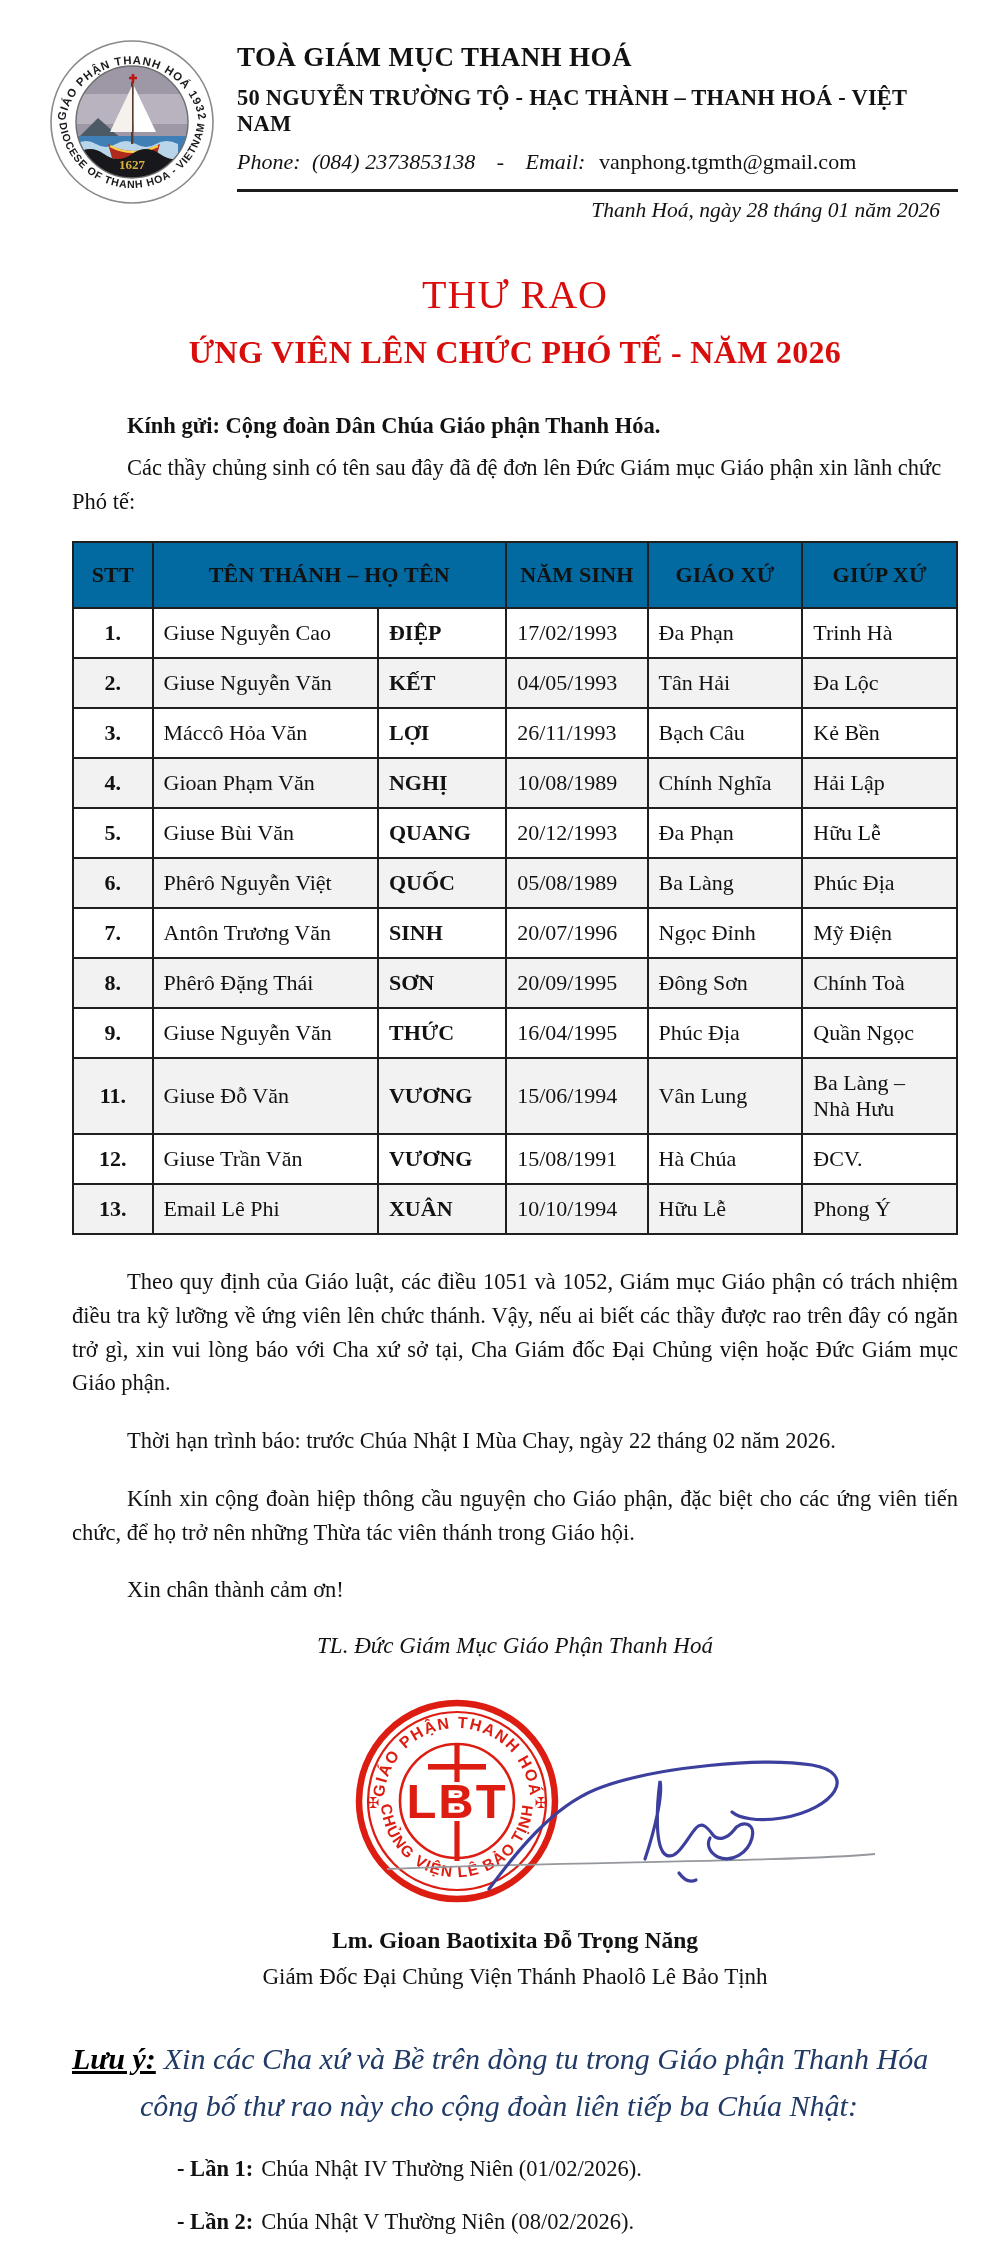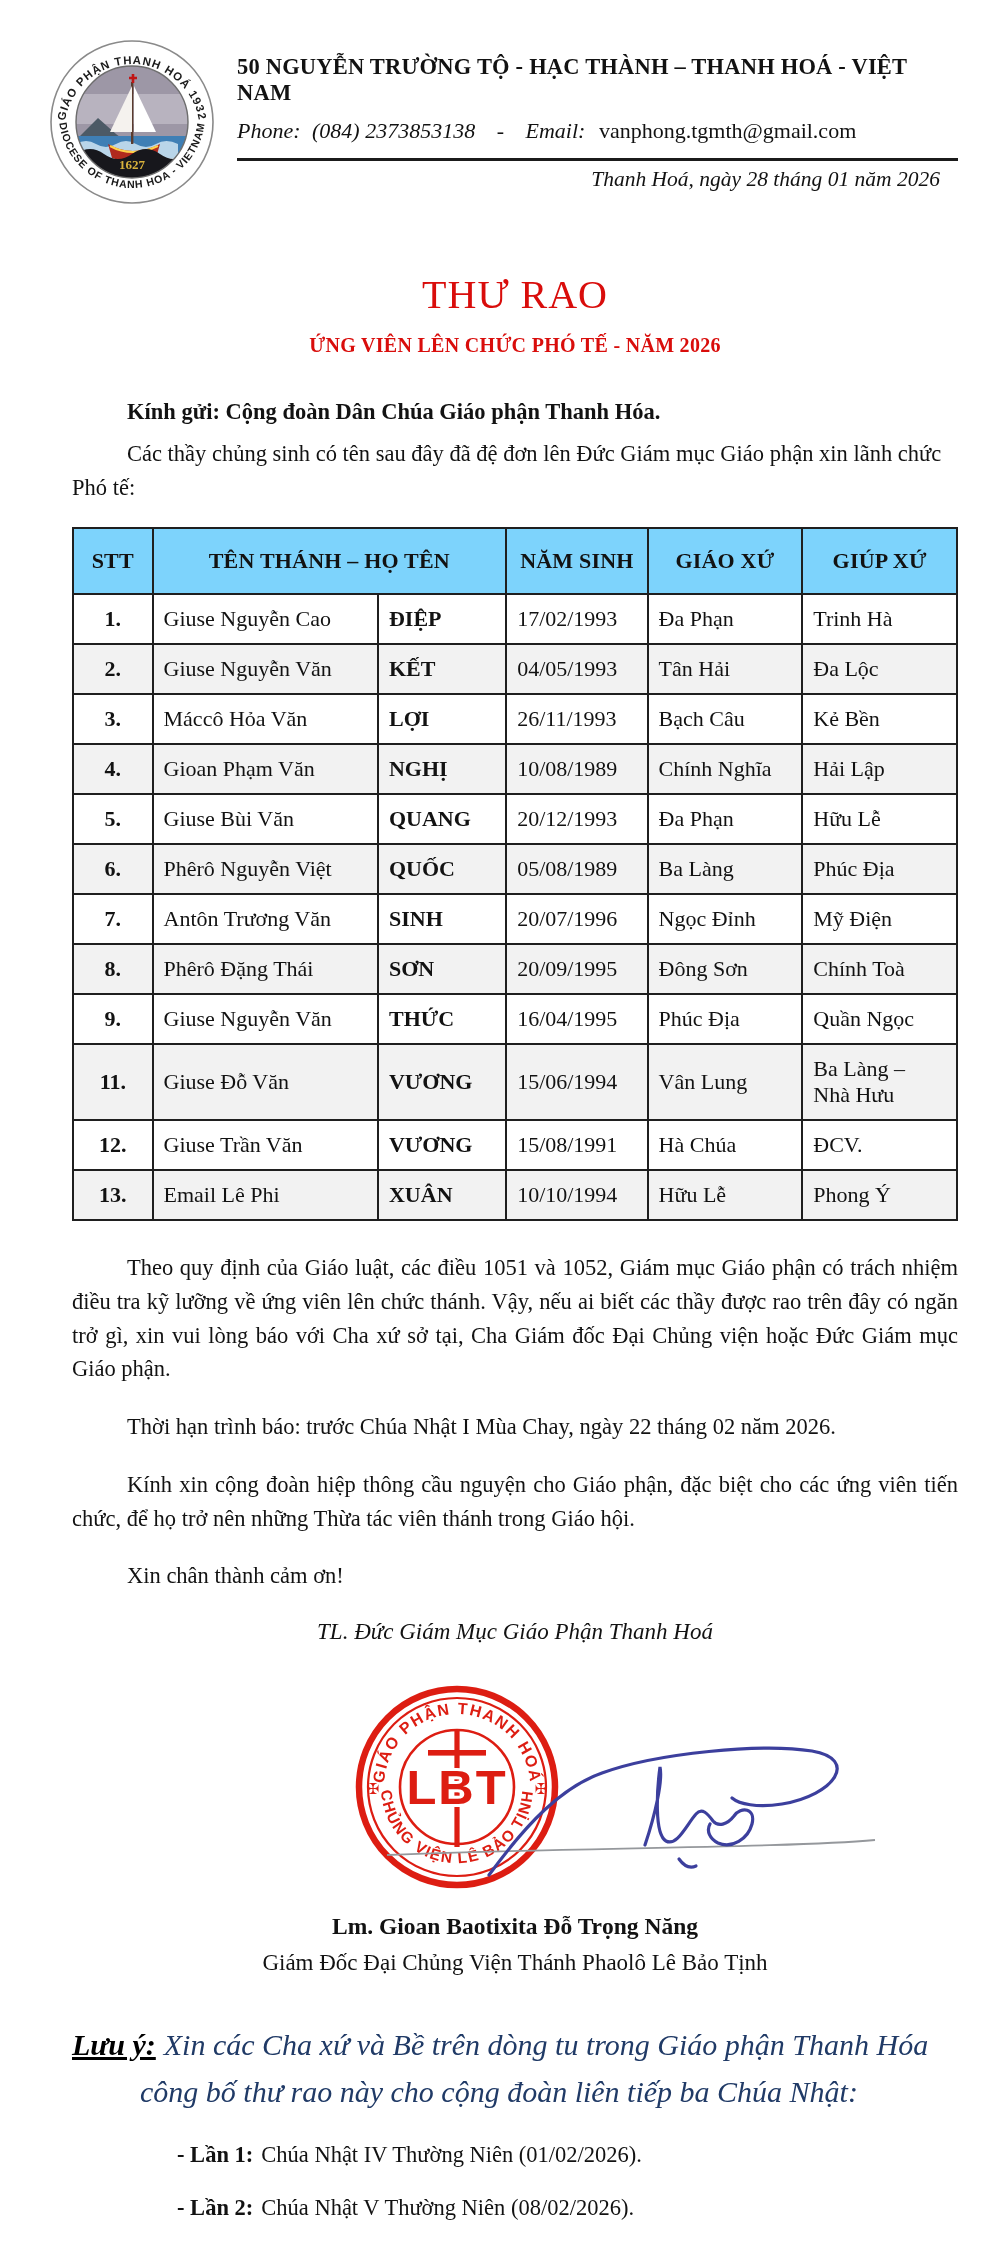--- a/index.html
+++ b/index.html
@@ -21,33 +21,33 @@
   .contact .lbl{margin-right:6px;}
   .contact .val{margin-right:16px;}
   .contact .sep{margin-right:16px;}
   .contact .elbl{font-style:italic;margin-right:8px;}
   .rule{border-top:3px solid #1b1b1b;margin-top:14px;}
   .dateline{font-style:italic;font-size:21.5px;text-align:right;margin-top:6px;padding-right:18px;}
 
   
   .title-block{text-align:center;margin-top:28px;}
   .title-1{color:#d90d0b;font-weight:normal;font-size:40px;letter-spacing:1px;}
-  .title-2{color:#d90d0b;font-weight:bold;font-size:20px;margin-top:16px;letter-spacing:.3px;}
+  .title-2{color:#d90d0b;font-weight:bold;font-size:32px;margin-top:16px;letter-spacing:.3px;}
 
   
   .salutation{margin-top:42px;text-indent:55px;font-weight:bold;font-size:22.5px;}
   .para{font-size:22.5px;line-height:1.5;text-indent:55px;margin-top:12px;}
   .para.justify{text-align:justify;}
   .para.mt{margin-top:24px;}
 
   
   table.cands{width:100%;border-collapse:collapse;margin-top:16px;font-size:22px;}
   table.cands th,table.cands td{border:2px solid #1f1f1f;}
   table.cands thead th{
-    background:#7dd3fc;font-weight:bold;text-align:center;
+    background:#0369a1;font-weight:bold;text-align:center;
     padding:19px 4px;letter-spacing:.2px;
   }
   table.cands td{padding:11px 10px;}
   td.c-stt{text-align:center;font-weight:bold;}
   td.c-given{font-weight:bold;}
   td.c-saint{padding-left:14px;}
   tbody tr:nth-child(even) td{background:#f2f2f2;}
 
   
   .tl-line{text-align:center;font-style:italic;font-size:23px;margin-top:26px;}
@@ -98,20 +98,21 @@
       <circle cx="86" cy="86" r="56" fill="none" stroke="#6d6d6d" stroke-width="1.4"></circle>
       <text font-family="Liberation Sans, DejaVu Sans, sans-serif" font-size="11.4" font-weight="bold" fill="#1a1a1a" letter-spacing="1.1">
         <textPath href="#lg-top" startOffset="50%" text-anchor="middle">GIÁO PHẬN THANH HOÁ 1932</textPath>
       </text>
       <text font-family="Liberation Sans, DejaVu Sans, sans-serif" font-size="10.6" font-weight="bold" fill="#1a1a1a" letter-spacing=".8">
         <textPath href="#lg-bot" startOffset="50%" text-anchor="middle">DIOCESE OF THANH HOA - VIETNAM</textPath>
       </text>
     </svg>
 
     <div class="lh-text">
+      <div class="org">TOÀ GIÁM MỤC THANH HOÁ</div>
       <div class="addr">50 NGUYỄN TRƯỜNG TỘ - HẠC THÀNH – THANH HOÁ - VIỆT NAM</div>
       <div class="contact">
         <span class="it lbl">Phone:</span>
         <span class="it val">(084) 2373853138</span>
         <span class="sep">-</span>
         <span class="elbl">Email:</span>
         <span>vanphong.tgmth@gmail.com</span>
       </div>
       <div class="rule"></div>
       <div class="dateline">Thanh Hoá, ngày 28 tháng 01 năm 2026</div>

